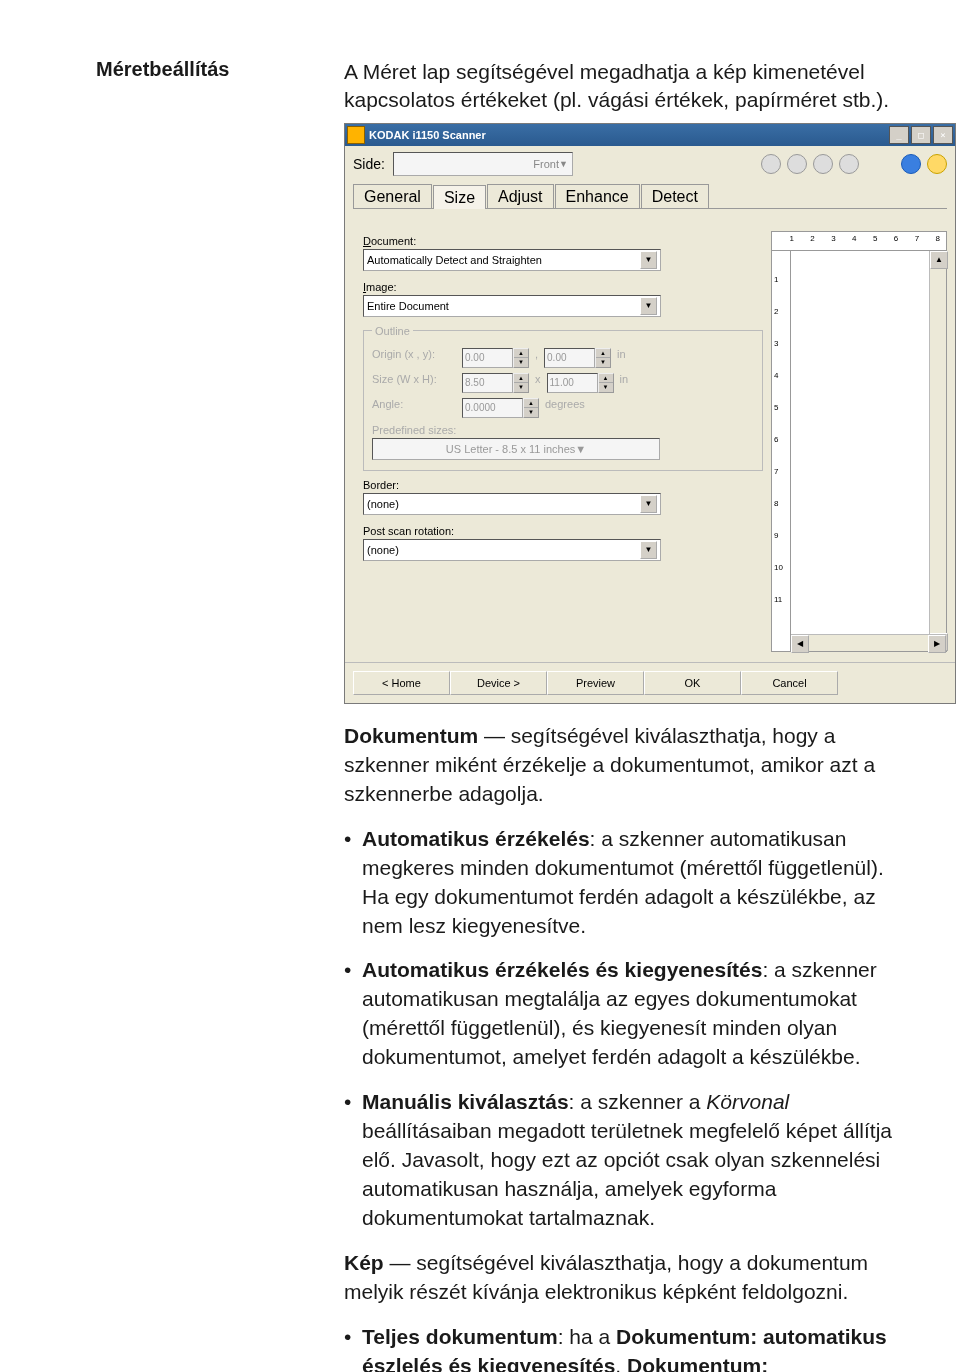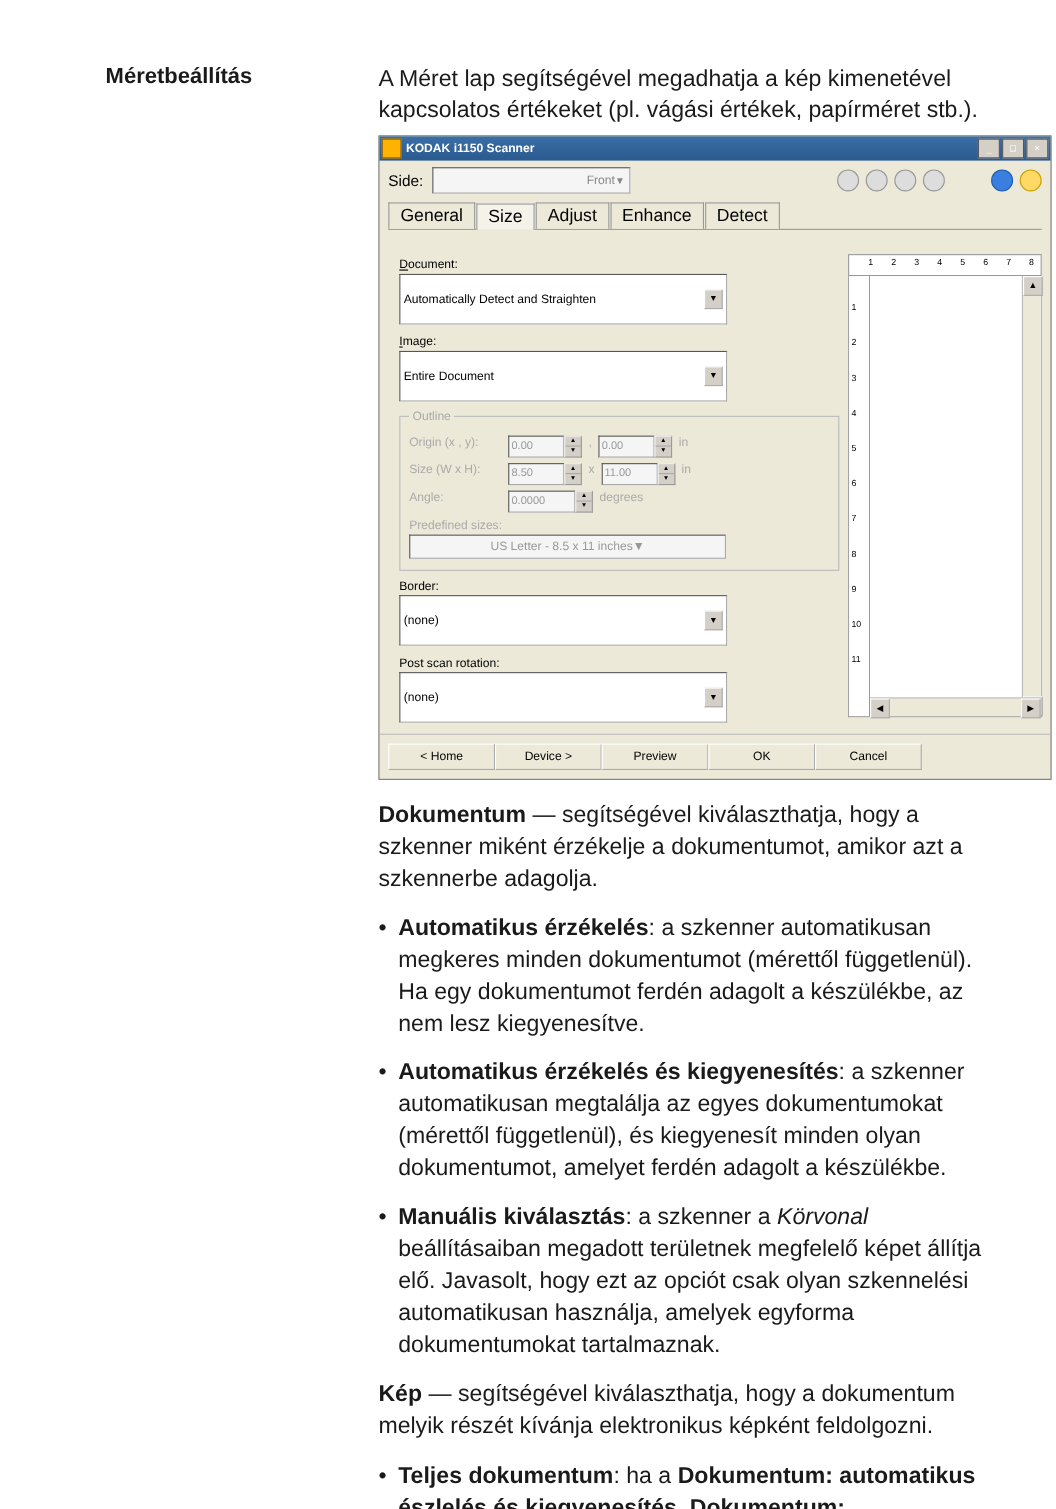--- a/index.html
+++ b/index.html
@@ -33,21 +33,21 @@
 .ruler-h{height:18px;border:1px solid #999;background:#fff;margin-bottom:0;position:relative;font-size:8px}
 .ruler-h span{position:absolute;top:2px}
 .previewpane{height:400px;border:1px solid #999;border-top:none;background:#fff;display:flex}
 .ruler-v{width:18px;border-right:1px solid #999;background:#fff;position:relative;font-size:8px}
 .ruler-v span{position:absolute;left:2px}
 .pvcontent{flex:1;position:relative;background:#fff}
 .scrollv{position:absolute;right:0;top:0;bottom:0;width:16px;background:#ece9d8;border-left:1px solid #bbb;display:flex;flex-direction:column;justify-content:space-between}
 .scrollh{position:absolute;left:0;right:0;bottom:0;height:16px;background:#ece9d8;border-top:1px solid #bbb;display:flex;justify-content:space-between}
 .sbtn{width:16px;height:16px;background:#d4d0c8;border:1px outset #fff;font-size:8px;display:flex;align-items:center;justify-content:center}
 .lbl{display:block;margin:4px 0 2px 0}
-.sel{width:290px;height:20px;border:1px inset #aaa;background:#fff;font-size:11px;display:flex;align-items:center;justify-content:space-between;padding:12px 3px}
+.sel{width:290px;height:20px;border:1px inset #aaa;background:#fff;font-size:11px;display:flex;align-items:center;justify-content:space-between;padding:0 3px}
 .sel .arrow{background:#d4d0c8;border:1px outset #fff;width:15px;height:16px;display:flex;align-items:center;justify-content:center;font-size:8px}
 .fieldset{border:1px solid #bbb;margin:8px 0;padding:6px 8px 10px 8px}
 .fieldset legend{font-size:11px;padding:0 3px;color:#aaa}
 .fr{display:flex;align-items:flex-start;margin:5px 0;font-size:11px}
 .fr .flabel{flex:0 0 90px;color:#aaa}
 .spin{width:45px;height:18px;border:1px inset #aaa;background:#f5f5f5;color:#999;font-size:10px;display:flex;align-items:center;padding:0 2px}
 .spinbtns{width:14px;height:18px;border:1px outset #eee;background:#d4d0c8;display:flex;flex-direction:column}
 .spinbtns div{flex:1;font-size:6px;display:flex;align-items:center;justify-content:center;border-bottom:1px solid #aaa}
 .spinbtns div:last-child{border-bottom:none}
 .unit{margin-left:6px;color:#aaa}

